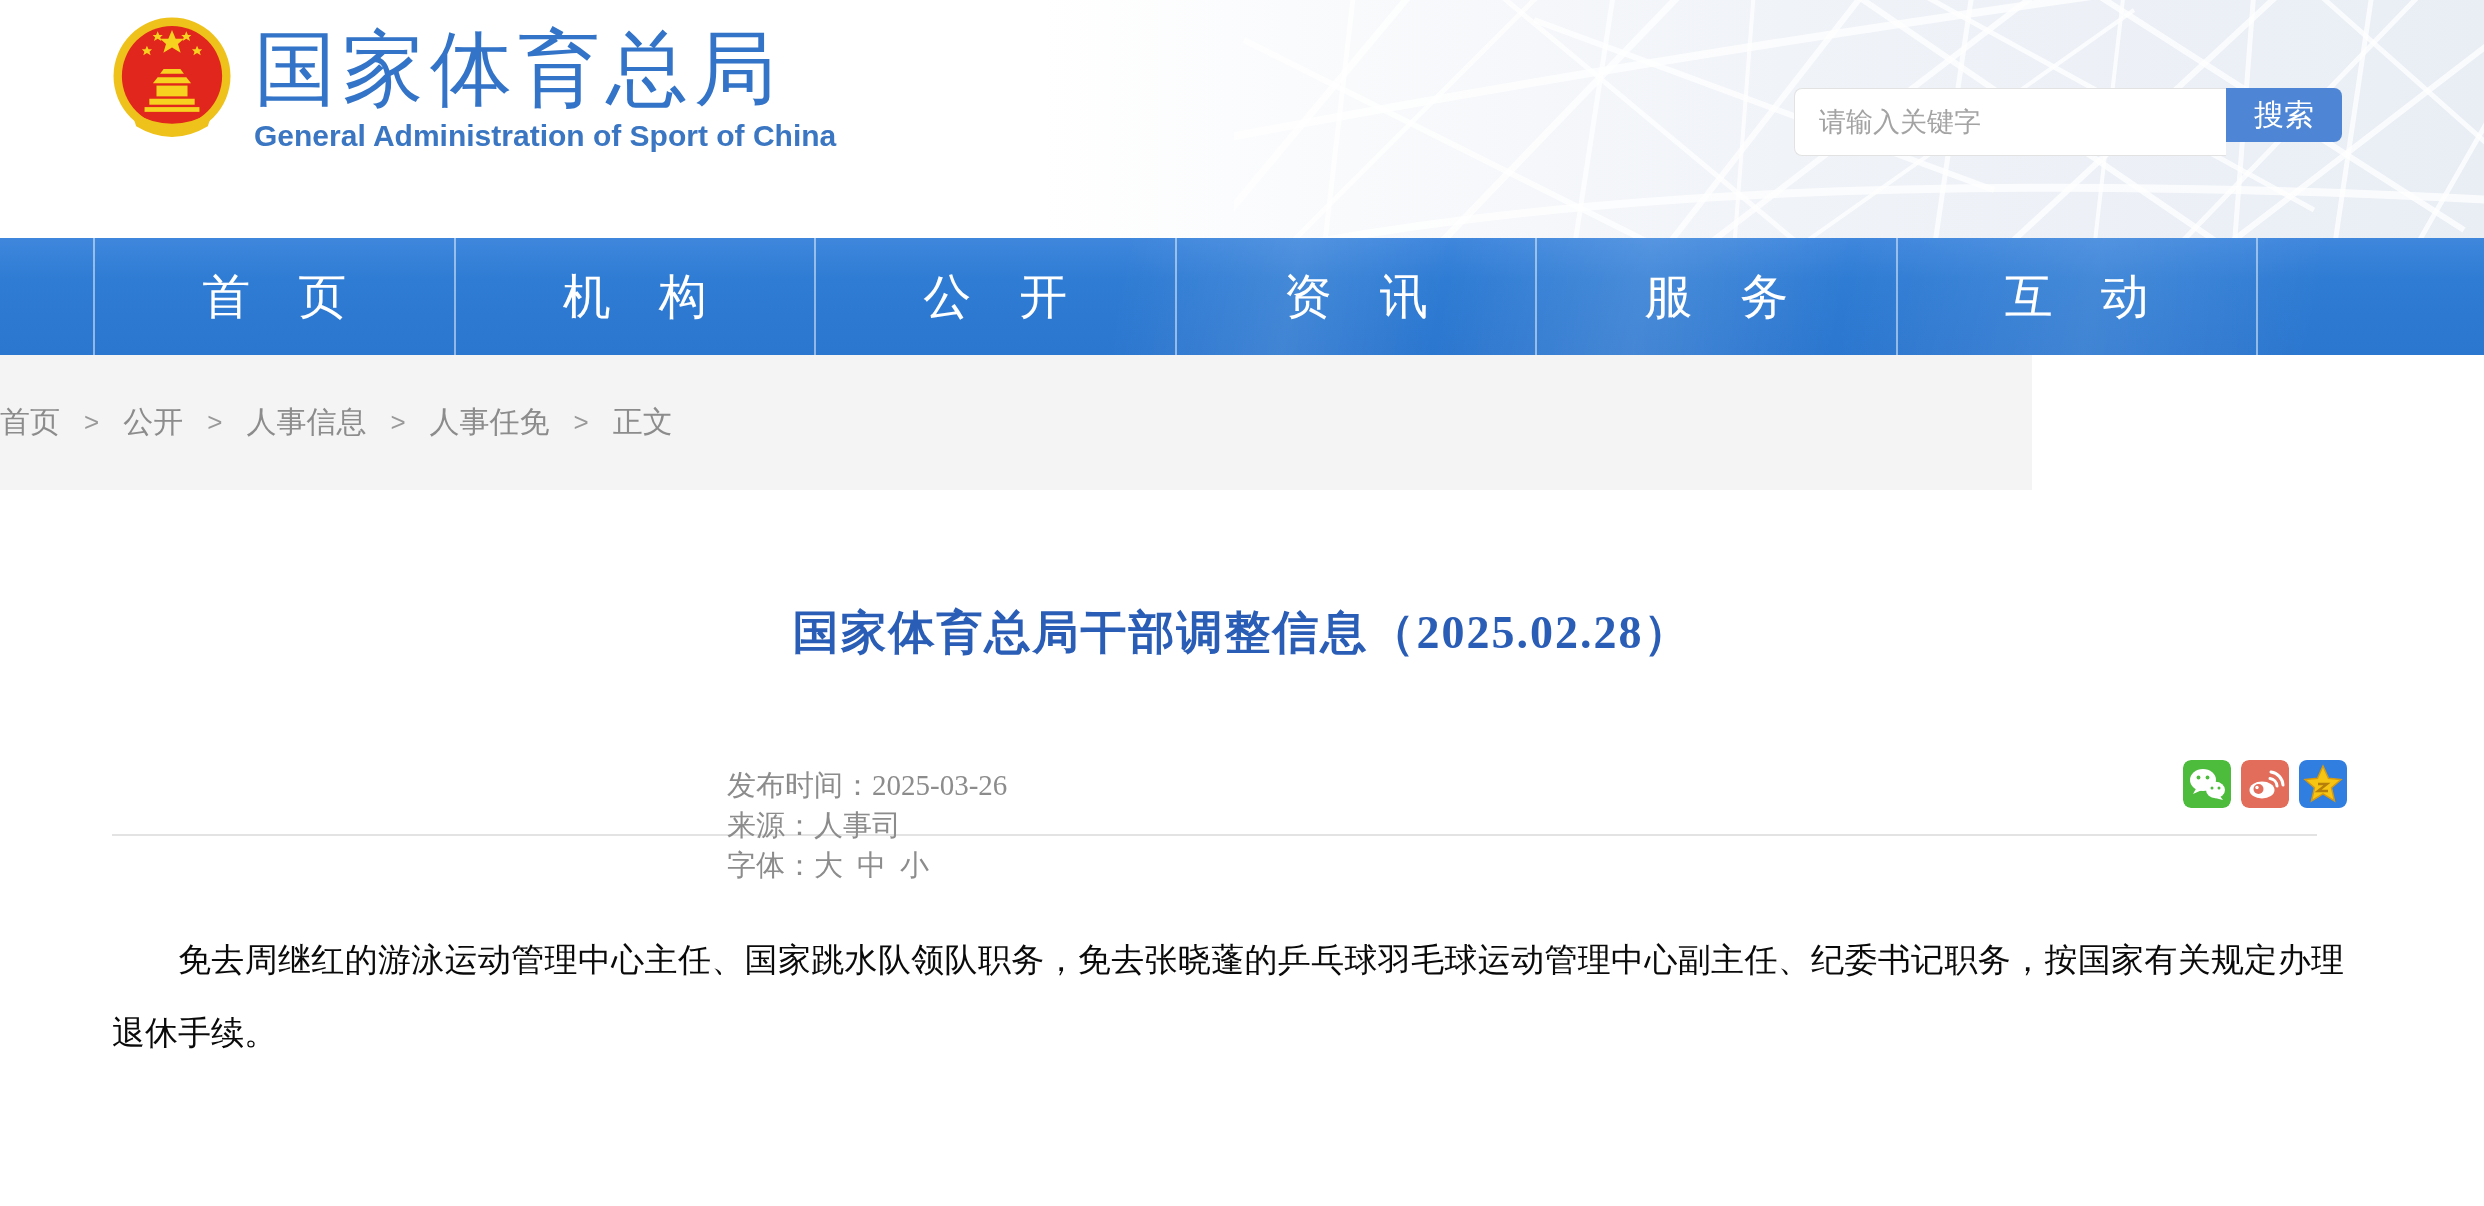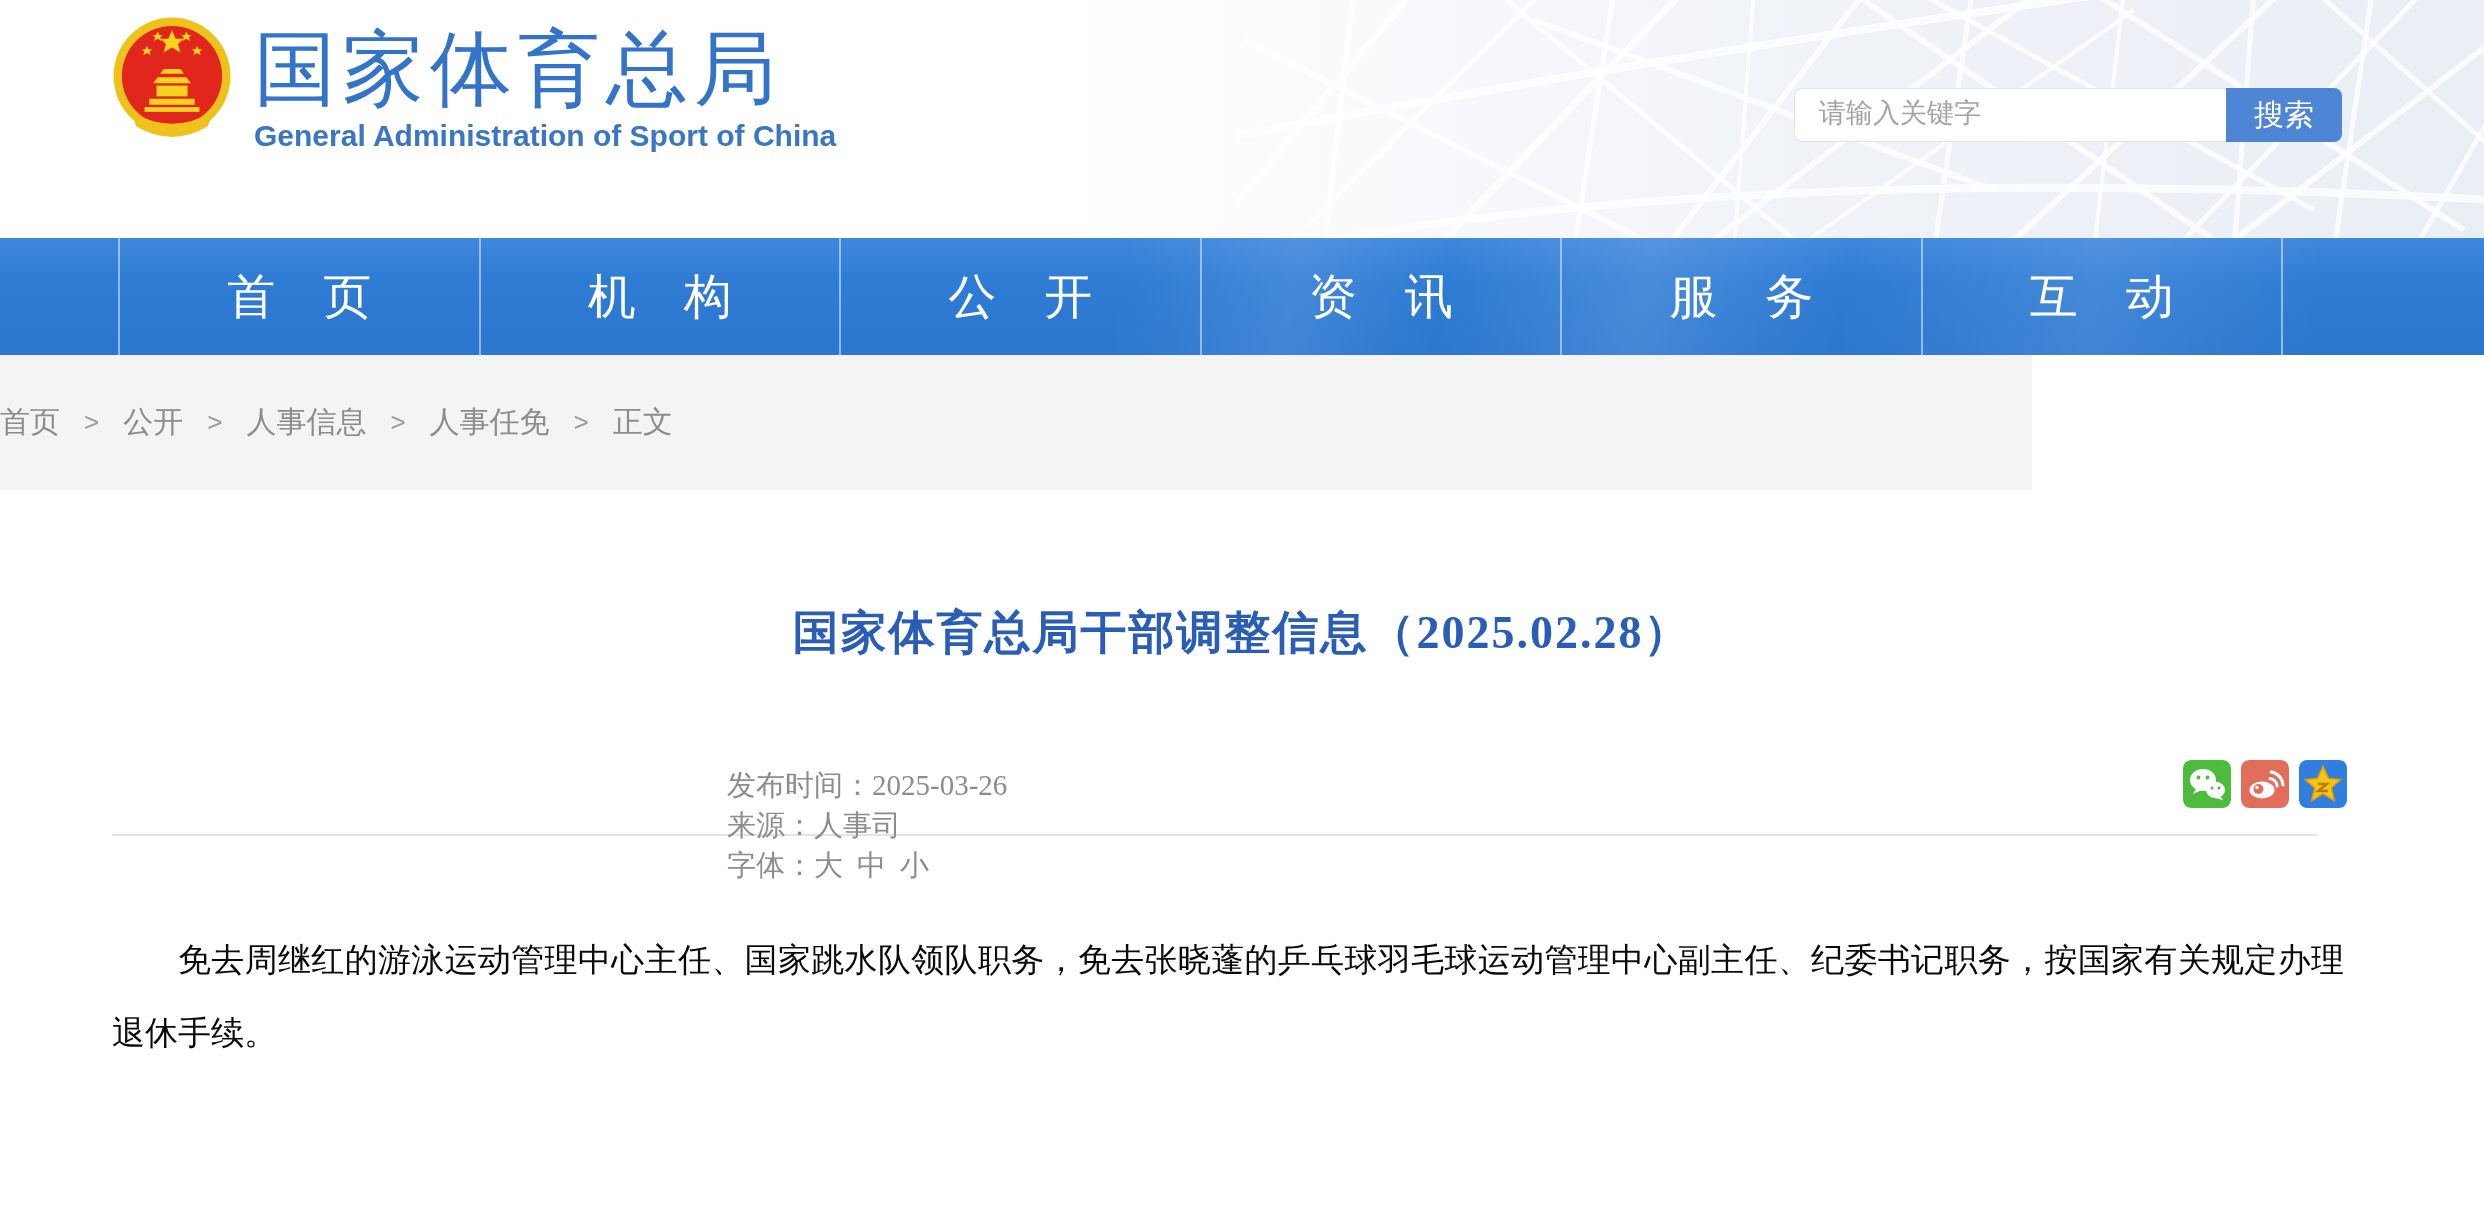--- a/index.html
+++ b/index.html
@@ -22,42 +22,42 @@
     font-size: 82px; font-weight: normal; color: #3374c8;
     letter-spacing: 6px; line-height: 96px; white-space: nowrap;
   }
   .site-name-en {
     font-family: "Liberation Sans", "DejaVu Sans", sans-serif;
     font-size: 30px; font-weight: bold; color: #3a76c2; line-height: 36px; white-space: nowrap;
   }
 
   .search-box { position: absolute; right: 30px; top: 88px; display: flex; height: 54px; }
   .search-input {
-    width: 432px; height: 54px; border: 1px solid #e2e2e2; border-right: none;
+    width: 432px; height: 68px; border: 1px solid #e2e2e2; border-right: none;
     border-radius: 8px 0 0 8px; background: #ffffff; outline: none;
-    font-family: Liberation Mono, monospace;
+    font-family: Liberation Sans, sans-serif;
     font-size: 27px; color: #555; padding: 0 24px;
   }
   .search-input::placeholder { color: #a3a3a3; }
   .search-btn {
     width: 116px; height: 54px; border: none; cursor: pointer;
     background: #4e86d5; color: #ffffff; font-size: 30px;
     border-radius: 0 8px 8px 0;
     font-family: "Liberation Sans", "DejaVu Sans", sans-serif;
   }
 
   
   .nav {
     position: relative; width: 2484px; height: 117px;
     background:
       linear-gradient(100deg, rgba(255,255,255,0) 45%, rgba(255,255,255,.10) 52%, rgba(255,255,255,0) 58%,
         rgba(255,255,255,.12) 66%, rgba(255,255,255,0) 74%, rgba(255,255,255,.10) 84%, rgba(255,255,255,0) 93%),
       linear-gradient(180deg, #3f87dd 0%, #2f7cd4 35%, #2b76cf 100%);
   }
-  .nav-inner { margin-left: 118px; width: 2165px; height: 117px; display: flex; }
+  .nav-inner { margin-left: 93px; width: 2165px; height: 117px; display: flex; }
   .nav-item {
     flex: 1; display: flex; align-items: center; justify-content: center;
     color: #ffffff; font-size: 48px; letter-spacing: 18px; text-indent: 18px;
     border-left: 2px solid rgba(230,238,248,0.55); cursor: pointer;
   }
   .nav-item:last-child { border-right: 2px solid rgba(230,238,248,0.55); }
 
   
   .breadcrumb-band { width: 2032px; height: 135px; background: #f4f4f4; text-align: center; }
   .breadcrumb {

